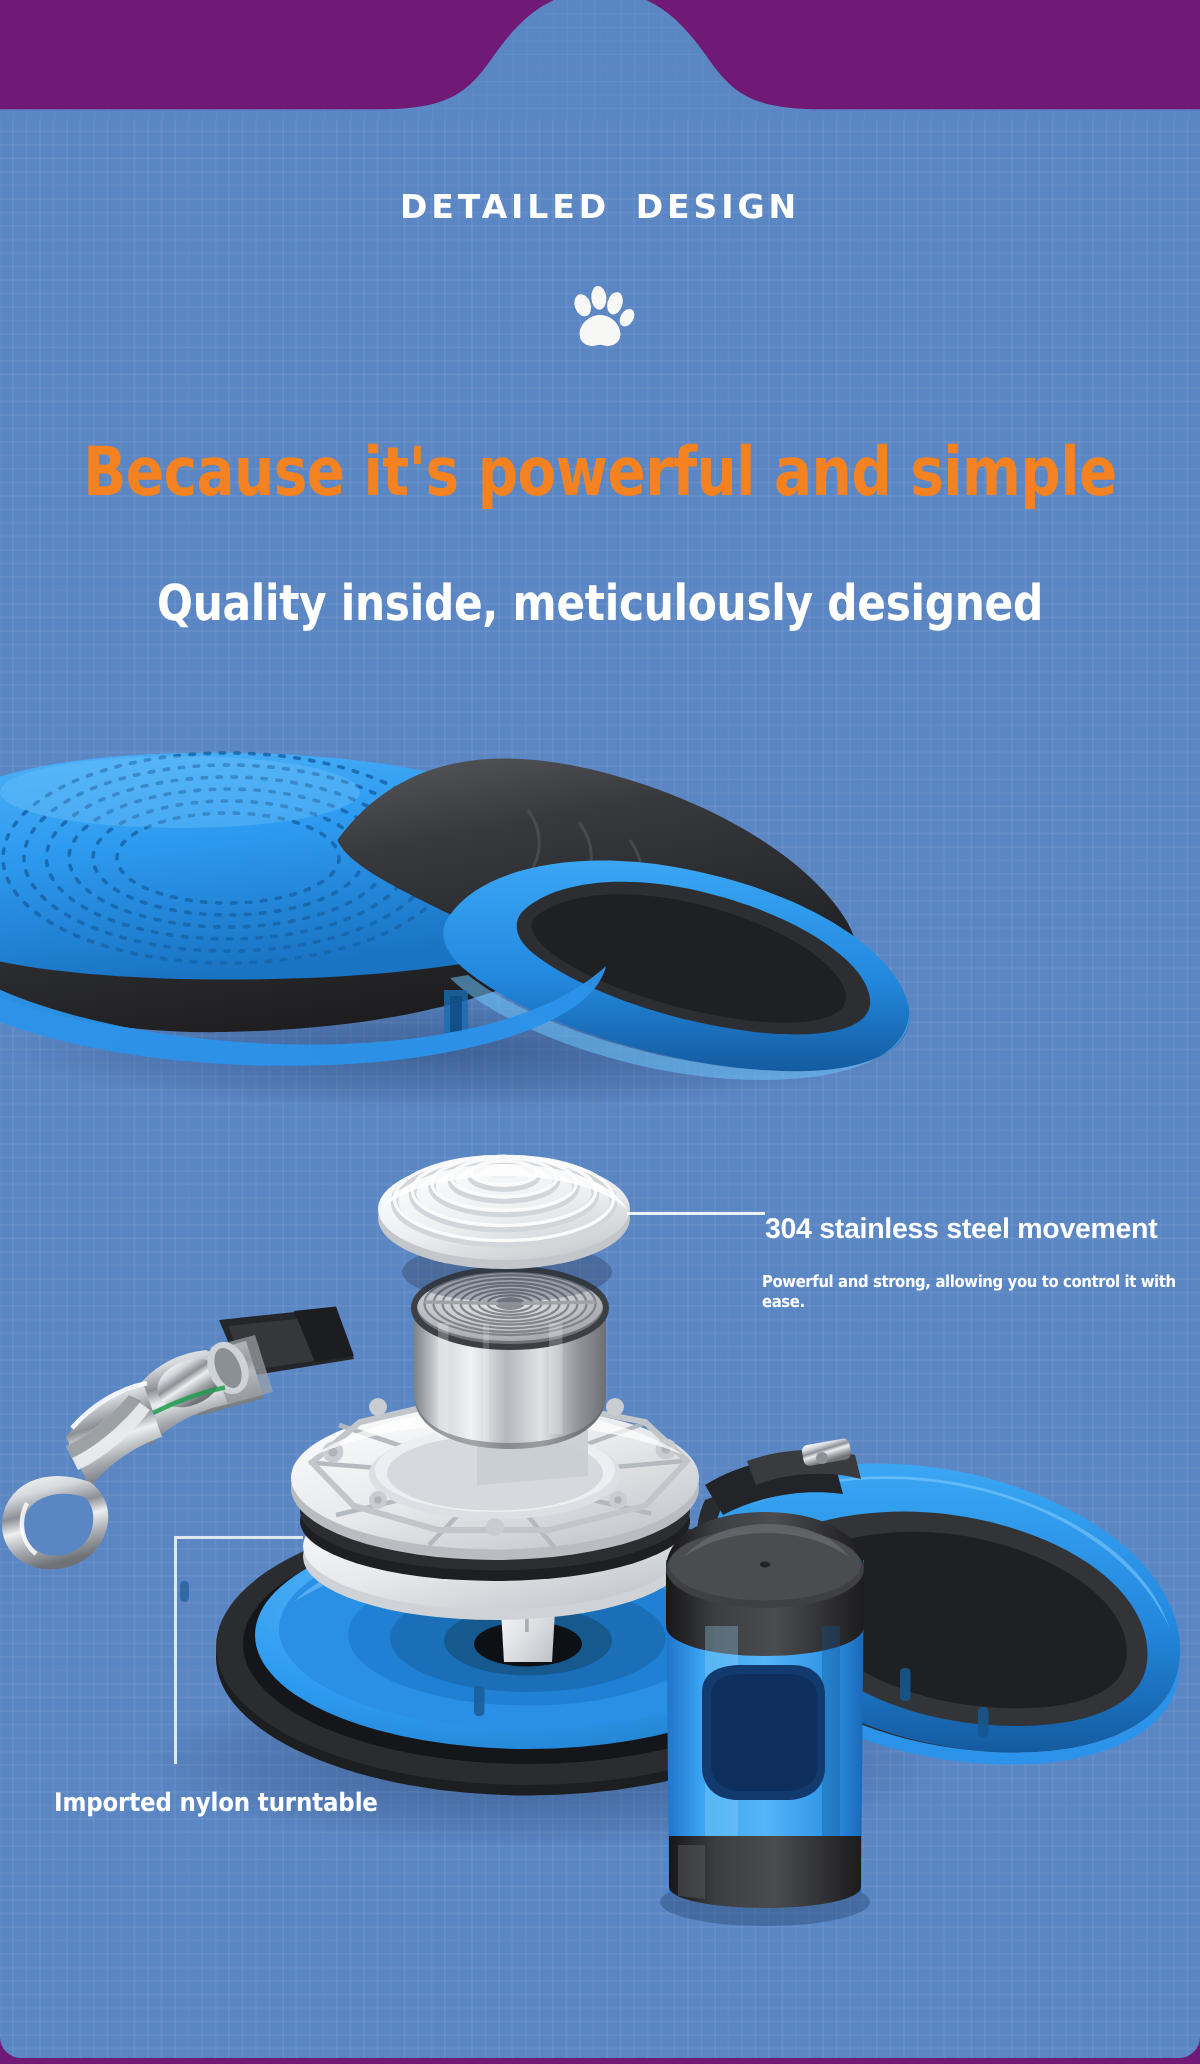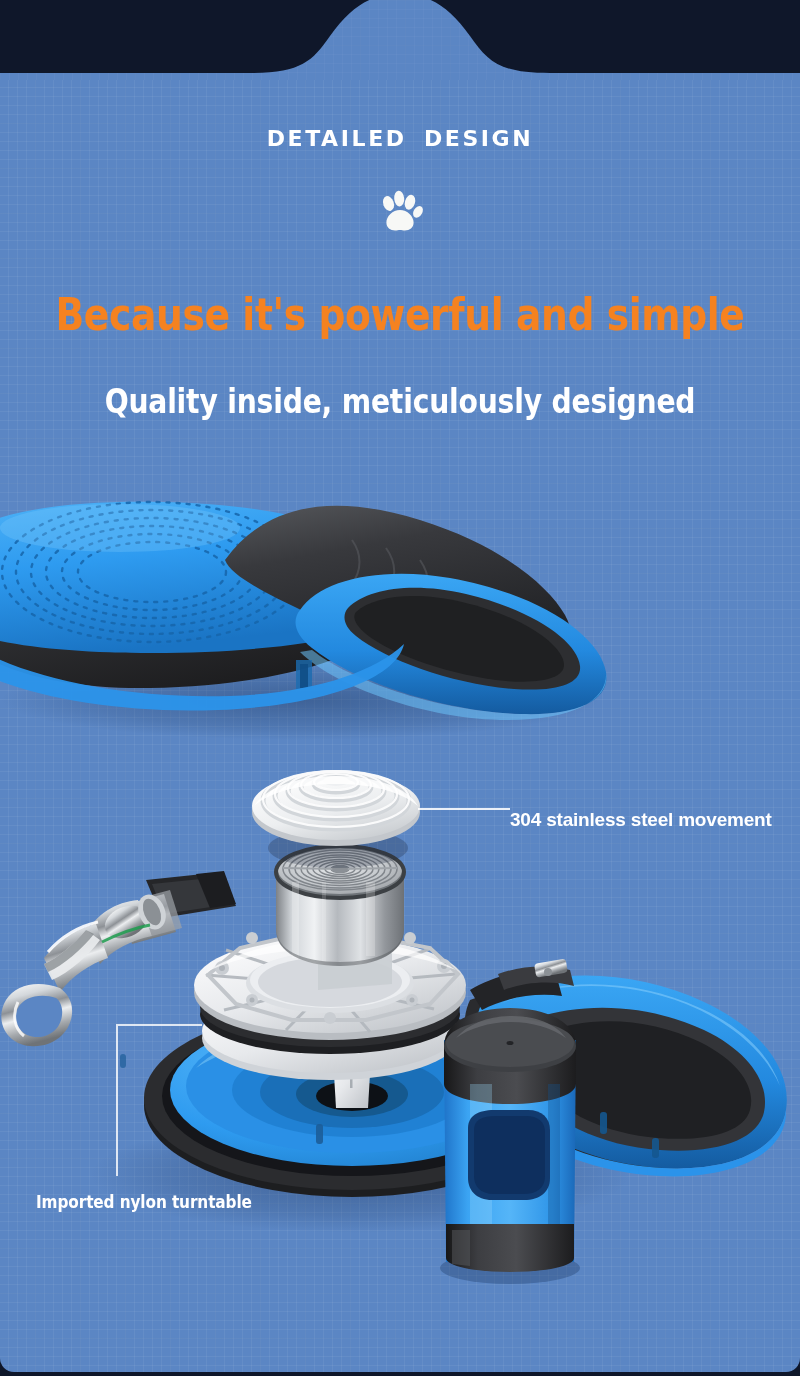--- a/index.html
+++ b/index.html
@@ -10,21 +10,21 @@
     height: 1376px;
     background: #ffffff;
     font-family: "Liberation Sans", sans-serif;
     overflow: hidden;
   }
 
   .page {
     position: relative;
     width: 800px;
     height: 1376px;
-    background: #0f172a;
+    background: #701a75;
     overflow: hidden;
   }
 
   
   .blue-panel {
     position: absolute;
     left: 0;
     top: 73px;
     width: 800px;
     height: 1299px;
@@ -619,17 +619,18 @@
                    C474,1272 446,1266 446,1258 Z" fill="url(#gDispCap)"></path>
           <path d="M452,1230 L470,1230 L470,1266 L452,1264 Z" fill="#57595e" opacity="0.5"></path>
         </g>
 
       </g>
     </svg>
   </div>
 
   <div class="anno-line-steel"></div>
   <div class="anno-steel-title">304 stainless steel movement</div>
+  <div class="anno-steel-desc">Powerful and strong, allowing you to control it with ease.</div>
 
   <div class="anno-line-nylon"></div>
   <div class="anno-nylon-title">Imported nylon turntable</div>
 
 </div>
 
 </body></html>

